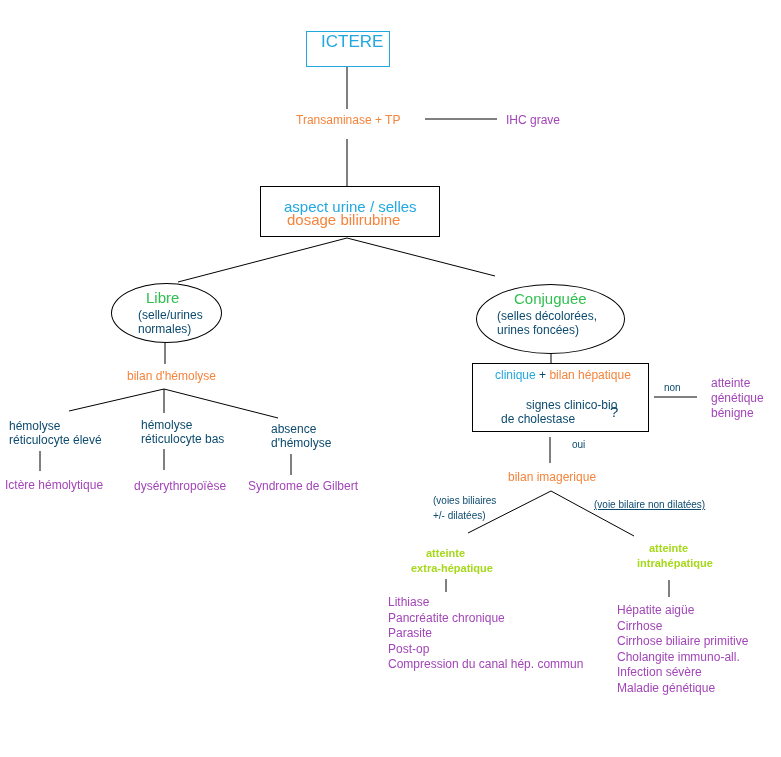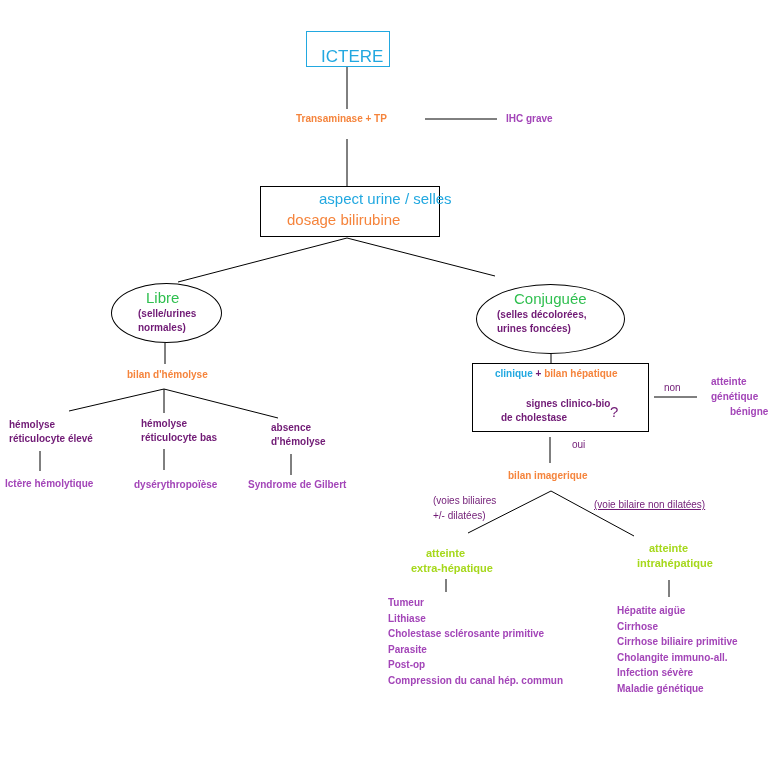--- a/index.html
+++ b/index.html
@@ -5,22 +5,22 @@
   html, body { margin: 0; padding: 0; background: #ffffff; }
   body { width: 781px; height: 757px; position: relative; overflow: hidden;
          font-family: "Liberation Sans", sans-serif; }
   #lines { position: absolute; left: 0; top: 0; width: 781px; height: 757px; }
   .t { position: absolute; white-space: nowrap; line-height: 1.2; }
   .blue { color: #22a8e0; }
   .orange { color: #f5843c; }
   .purple { color: #a345b8; }
   .green { color: #2fbf4f; }
   .lime { color: #a6d81c; font-weight: bold; }
-  .black { color: #701a75; }
-  .s12 { font-size: 10px; font-weight: bold; }
+  .black { color: #0c4a6e; }
+  .s12 { font-size: 12px; }
   .s11 { font-size: 11px; }
   .s10 { font-size: 10px; }
   .s15 { font-size: 15px; }
   .s17 { font-size: 17px; }
   .box { position: absolute; box-sizing: border-box; }
   .ellipse { position: absolute; box-sizing: border-box; border: 1px solid #000; border-radius: 50%; }
   .list div { line-height: 15.5px; }
 </style>
 </head>
 <body>
@@ -43,28 +43,28 @@
     <line x1="654" y1="397" x2="697" y2="397"></line>
     <line x1="550" y1="437" x2="550" y2="463"></line>
     <line x1="551" y1="491" x2="468" y2="533"></line>
     <line x1="551" y1="491" x2="634" y2="536"></line>
     <line x1="446" y1="579" x2="446" y2="592"></line>
     <line x1="669" y1="580" x2="669" y2="597"></line>
   </g>
 </svg>
 
 <div class="box" style="left:306px; top:31px; width:84px; height:36px; border:1px solid #22a8e0;">
-  <span class="t blue s17" style="left:14px; top:15px;">ICTERE</span>
+  <span class="t blue s17" style="left:14px; top:0;">ICTERE</span>
 </div>
 
 <span class="t orange s12" style="left:296px; top:113px;">Transaminase + TP</span>
 <span class="t purple s12" style="left:506px; top:113px;">IHC grave</span>
 
 <div class="box" style="left:260px; top:186px; width:180px; height:51px; border:1px solid #000;">
-  <span class="t blue s15" style="left:23px; top:3px;margin-left:35px;">aspect urine / selles</span>
+  <span class="t blue s15" style="left:23px; top:11px;">aspect urine / selles</span>
   <span class="t orange s15" style="left:26px; top:24px;">dosage bilirubine</span>
 </div>
 
 <div class="ellipse" style="left:111px; top:283px; width:111px; height:60px;"></div>
 <span class="t green s15" style="left:146px; top:289px;">Libre</span>
 <span class="t black s12" style="left:138px; top:308px;">(selle/urines</span>
 <span class="t black s12" style="left:138px; top:322px;">normales)</span>
 
 <span class="t orange s12" style="left:127px; top:369px;text-align:center;">bilan d'hémolyse</span>
 
@@ -91,36 +91,35 @@
   <span class="black">+</span>
   <span class="orange">bilan hépatique</span>
 </span>
 <span class="t black s12" style="left:526px; top:398px;">signes clinico-bio</span>
 <span class="t black s12" style="left:501px; top:412px;">de cholestase</span>
 <span class="t black s15" style="left:610px; top:403px;">?</span>
 
 <span class="t black s10" style="left:664px; top:382px;">non</span>
 <span class="t purple s12" style="left:711px; top:376px;">atteinte</span>
 <span class="t purple s12" style="left:711px; top:391px;">génétique</span>
-<span class="t purple s12" style="left:730px; top:406px;">bénigne</span>
+<span class="t purple s12" style="left:711px; top:406px;">bénigne</span>
 
 <span class="t black s10" style="left:556px; top:439px;margin-left:16px;">oui</span>
 
 <span class="t orange s12" style="left:508px; top:470px;">bilan imagerique</span>
 
 <span class="t black s10" style="left:433px; top:495px;">(voies biliaires</span>
 <span class="t black s10" style="left:433px; top:510px;">+/- dilatées)</span>
 <span class="t black s10" style="left:594px; top:499px;text-decoration:underline;">(voie bilaire non dilatées)</span>
 
 <span class="t lime s11" style="left:426px; top:547px;">atteinte</span>
 <span class="t lime s11" style="left:411px; top:562px;">extra-hépatique</span>
 <div class="t list purple s12" style="left:388px; top:595px;">
-  <div>Tumeur</div>
   <div>Lithiase</div>
-  <div>Cholestase sclérosante primitive</div>
+  <div>Pancréatite chronique</div>
   <div>Parasite</div>
   <div>Post-op</div>
   <div>Compression du canal hép. commun</div>
 </div>
 
 <span class="t lime s11" style="left:649px; top:542px;">atteinte</span>
 <span class="t lime s11" style="left:637px; top:557px;text-align:center;">intrahépatique</span>
 <div class="t list purple s12" style="left:617px; top:603px;">
   <div>Hépatite aigüe</div>
   <div>Cirrhose</div>

